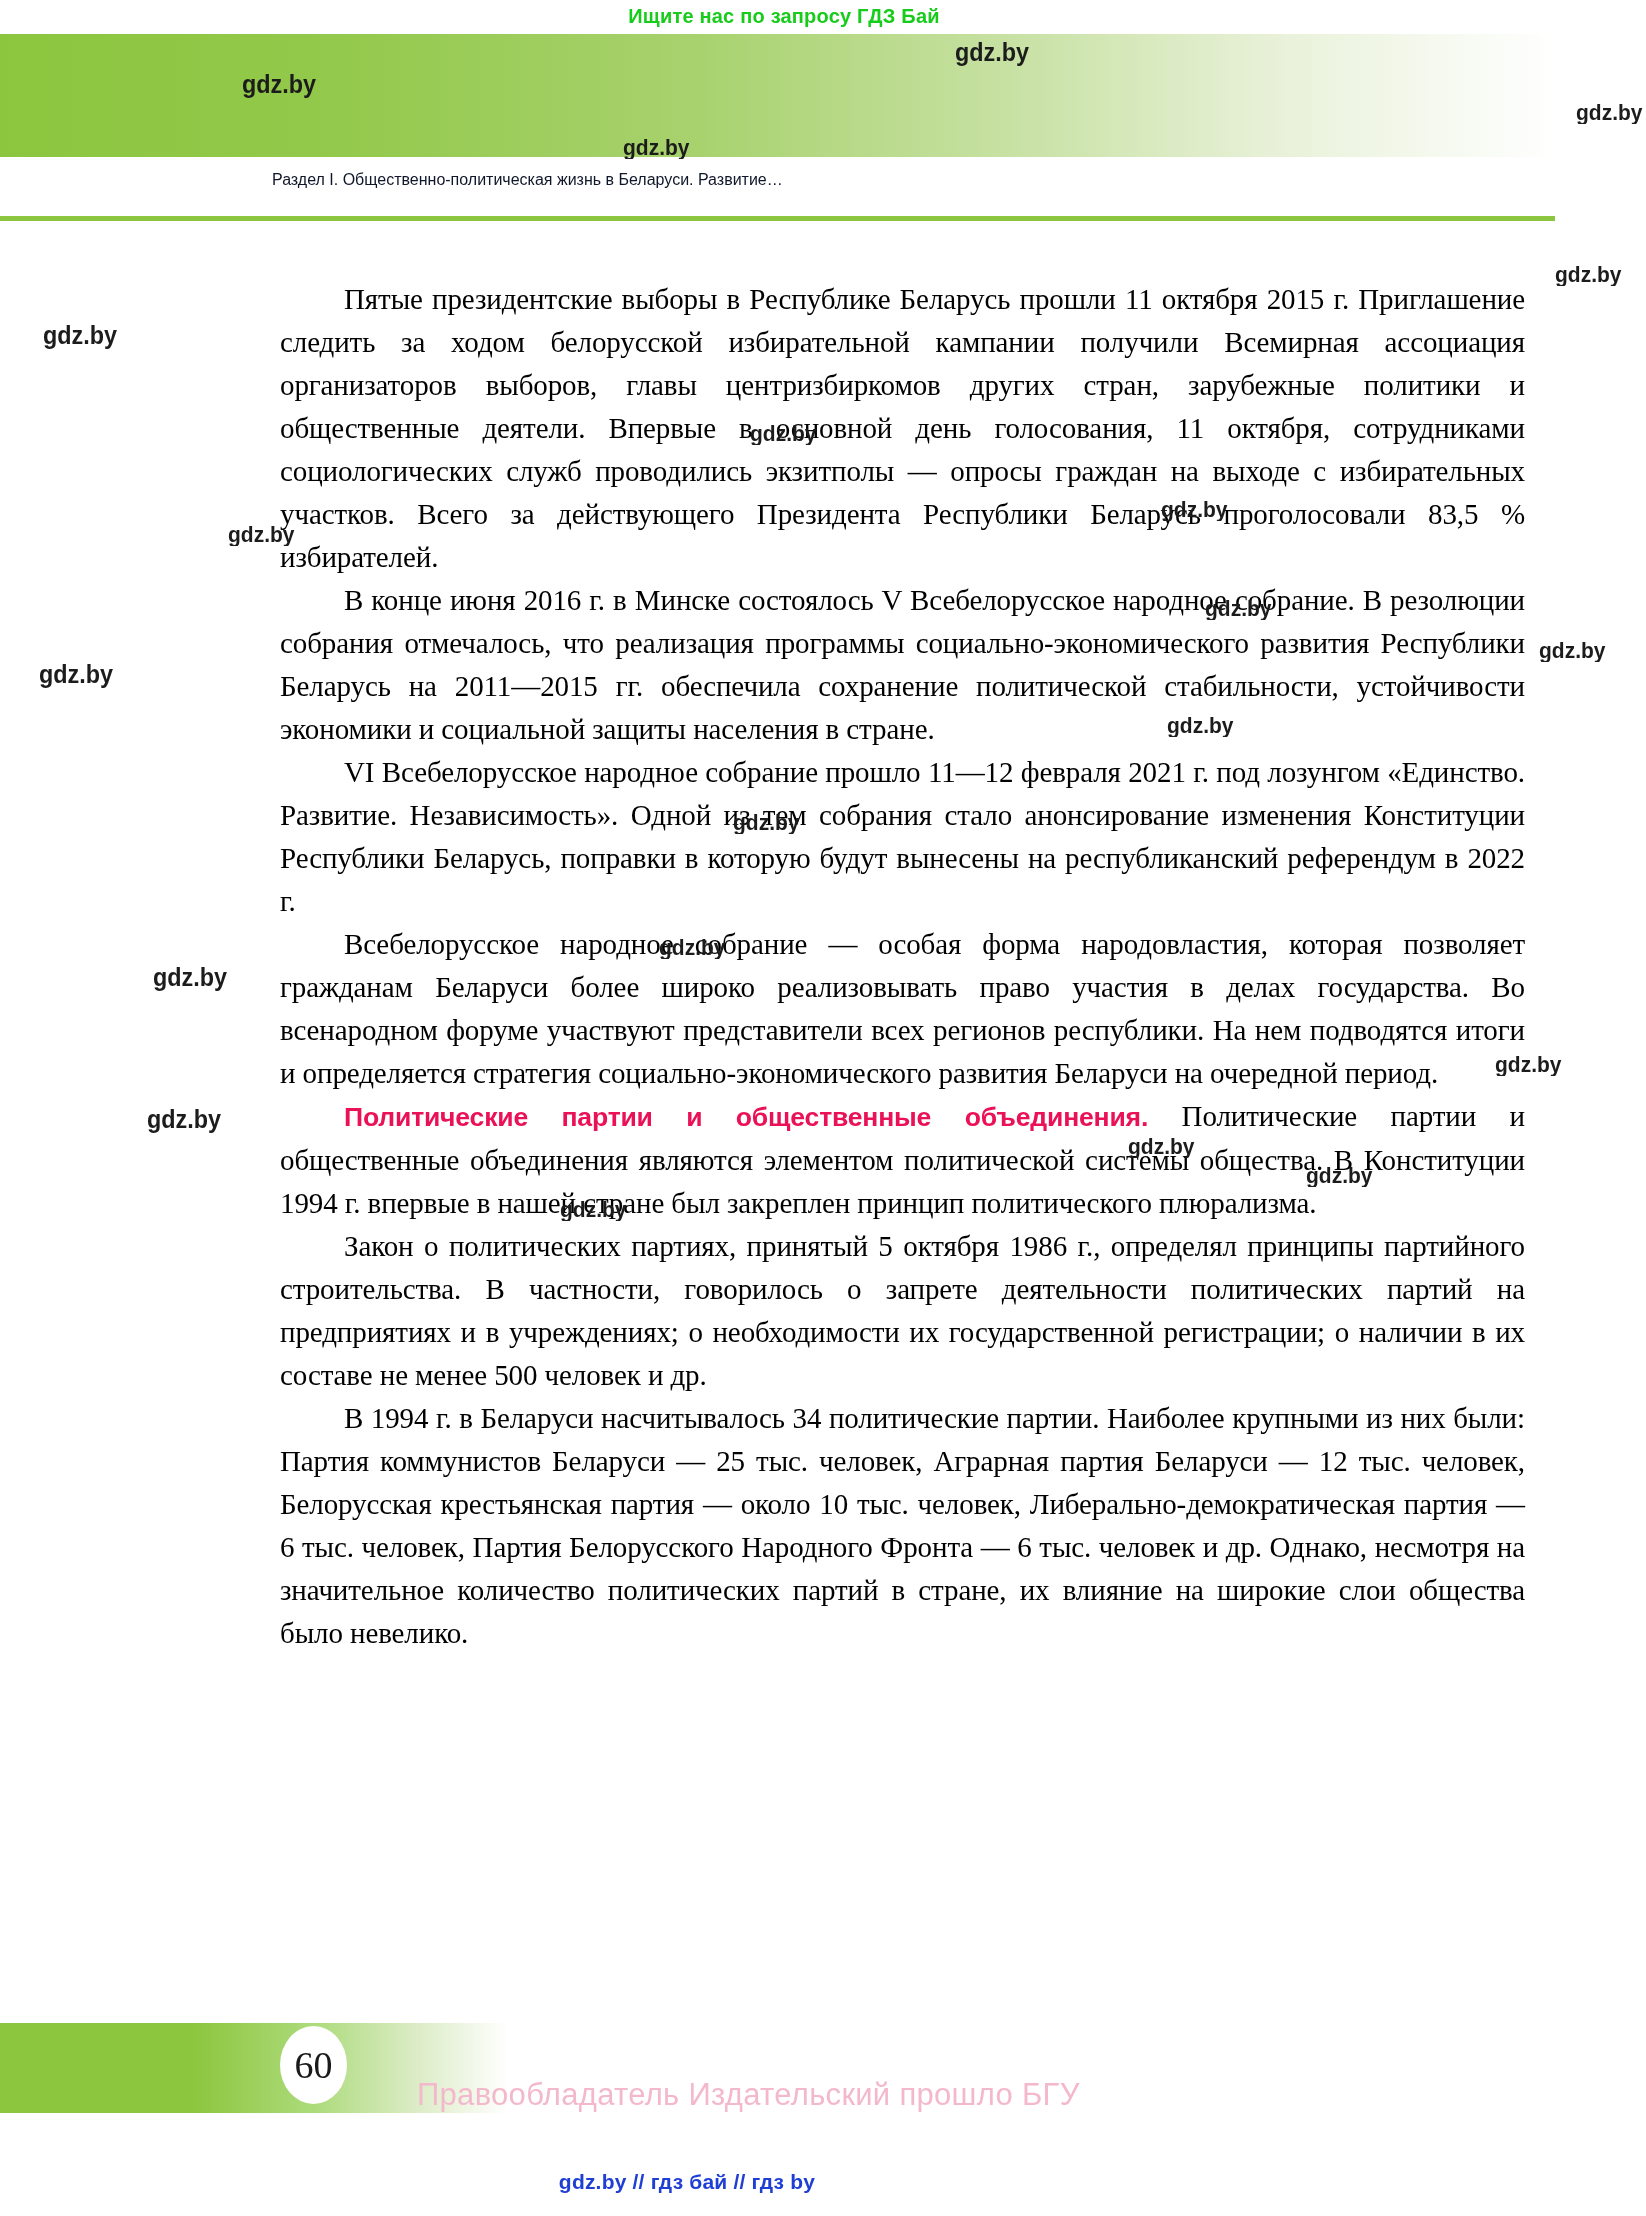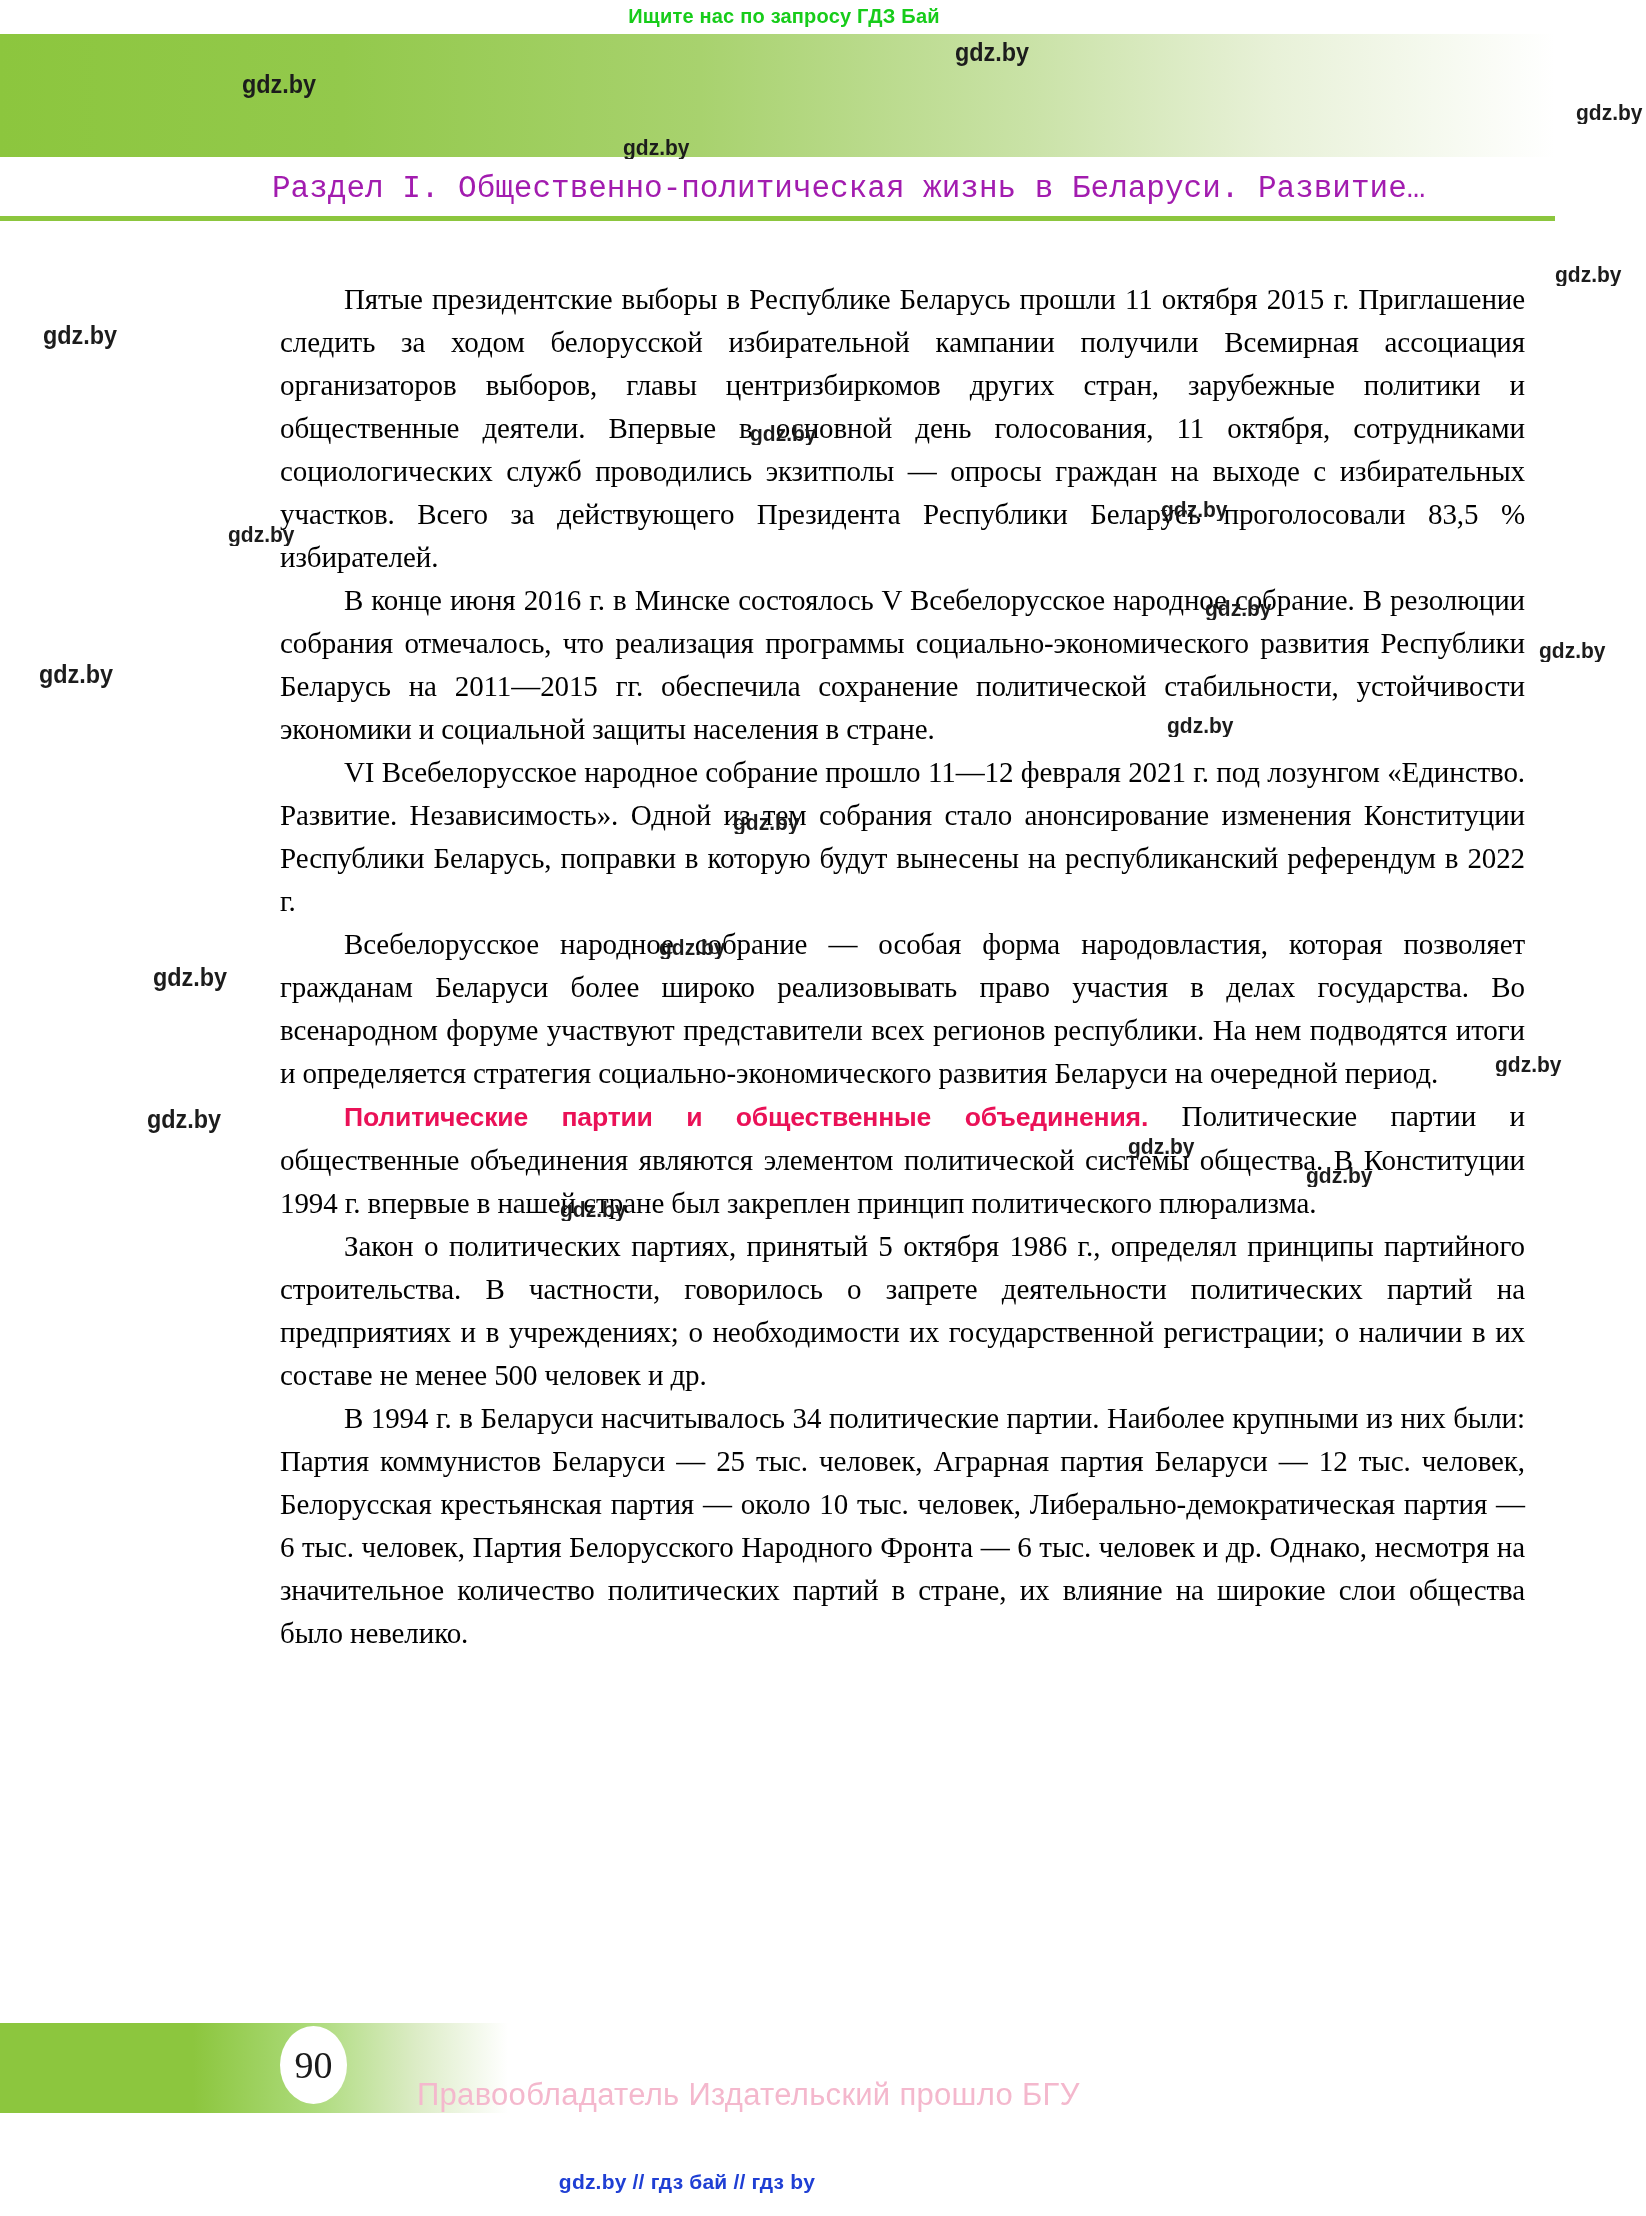--- a/index.html
+++ b/index.html
@@ -44,23 +44,23 @@
     height: 123px;
     background: linear-gradient(to right, #8cc63e 0%, #93c94c 22%, #a8d26e 45%, #c9e2a6 66%, #e8f1d8 82%, #ffffff 100%);
   }
 
   
   .running-head {
     position: absolute;
     top: 171px;
     left: 272px;
     width: 1128px;
-    font-family: Liberation Mono, monospace;
-    font-size: 31px;
-    color: #a21caf;
+    font-family: Liberation Sans, sans-serif;
+    font-size: 16px;
+    color: #0f172a;
     white-space: nowrap;
   }
   .head-rule {
     position: absolute;
     top: 216px;
     left: 0px;
     width: 1555px;
     height: 4.8px;
     background: #8cc63e;
   }
@@ -176,21 +176,21 @@
     <p class="para">В конце июня 2016 г. в Минске состоялось V Всебелорусское народное собрание. В резолюции собрания отмечалось, что реализация программы социально-экономического развития Республики Беларусь на 2011—2015 гг. обеспечила сохранение политической стабильности, устойчивости экономики и социальной защиты населения в стране.</p>
     <p class="para">VI Всебелорусское народное собрание прошло 11—12 февраля 2021 г. под лозунгом «Единство. Развитие. Независимость». Одной из тем собрания стало анонсирование изменения Конституции Республики Беларусь, поправки в которую будут вынесены на республиканский референдум в 2022 г.</p>
     <p class="para">Всебелорусское народное собрание — особая форма народовластия, которая позволяет гражданам Беларуси более широко реализовывать право участия в делах государства. Во всенародном форуме участвуют представители всех регионов республики. На нем подводятся итоги и определяется стратегия социально-экономического развития Беларуси на очередной период.</p>
     <p class="para"><span class="section-head">Политические партии и общественные объединения.</span><span> Политические партии и общественные объединения являются элементом политической системы общества. В Конституции 1994 г. впервые в нашей стране был закреплен принцип политического плюрализма.</span></p>
     <p class="para">Закон о политических партиях, принятый 5 октября 1986 г., определял принципы партийного строительства. В частности, говорилось о запрете деятельности политических партий на предприятиях и в учреждениях; о необходимости их государственной регистрации; о наличии в их составе не менее 500 человек и др.</p>
     <p class="para">В 1994 г. в Беларуси насчитывалось 34 политические партии. Наиболее крупными из них были: Партия коммунистов Беларуси — 25 тыс. человек, Аграрная партия Беларуси — 12 тыс. человек, Белорусская крестьянская партия — около 10 тыс. человек, Либерально-демократическая партия — 6 тыс. человек, Партия Белорусского Народного Фронта — 6 тыс. человек и др. Однако, несмотря на значительное количество политических партий в стране, их влияние на широкие слои общества было невелико.</p>
   </div>
 
   <div class="footer-band"></div>
   <div class="page-num-circle">
-    <span class="page-num">90</span>
+    <span class="page-num">60</span>
   </div>
 
   <div class="copyright-wm">Правообладатель Издательский прошло БГУ</div>
 
   <div class="bottom-links">gdz.by  //  гдз бай  //  гдз by</div>
 
   <div id="wm-layer">
       <div class="wm lg" style="left: 955px; top: 39px;">gdz.by</div>
       <div class="wm" style="left: 1576px; top: 100px;">gdz.by</div>
       <div class="wm lg" style="left: 242px; top: 71px;">gdz.by</div>

